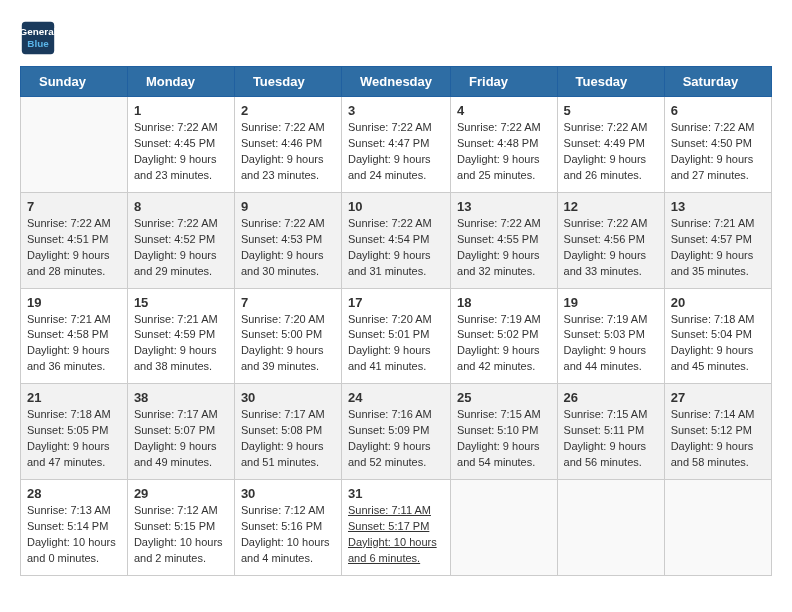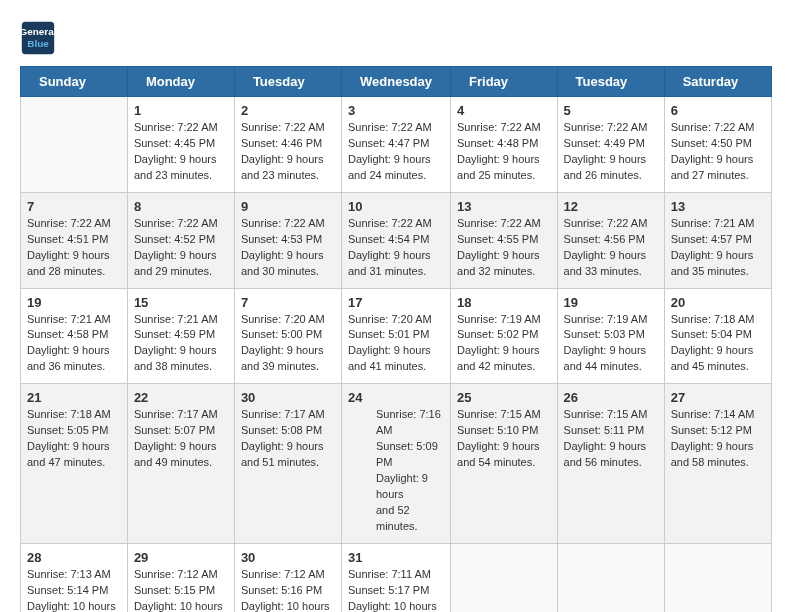--- a/index.html
+++ b/index.html
@@ -258,36 +258,36 @@
       </tr>
       <tr class="row-shaded">
         <td>
           <div class="day-num">21</div>
           <div class="day-info" style="white-space: pre-line;">Sunrise: 7:18 AM
 Sunset: 5:05 PM
 Daylight: 9 hours
 and 47 minutes.</div>
         </td>
         <td>
-          <div class="day-num">22</div>
+          <div class="day-num">38</div>
           <div class="day-info" style="white-space: pre-line;">Sunrise: 7:17 AM
 Sunset: 5:07 PM
 Daylight: 9 hours
 and 49 minutes.</div>
         </td>
         <td>
           <div class="day-num">30</div>
           <div class="day-info" style="white-space: pre-line;">Sunrise: 7:17 AM
 Sunset: 5:08 PM
 Daylight: 9 hours
 and 51 minutes.</div>
         </td>
         <td>
           <div class="day-num">24</div>
-          <div class="day-info" style="white-space: pre-line; margin-left: 28px;">Sunrise: 7:16 AM
+          <div class="day-info" style="white-space: pre-line;">Sunrise: 7:16 AM
 Sunset: 5:09 PM
 Daylight: 9 hours
 and 52 minutes.</div>
         </td>
         <td>
           <div class="day-num">25</div>
           <div class="day-info" style="white-space: pre-line;">Sunrise: 7:15 AM
 Sunset: 5:10 PM
 Daylight: 9 hours
 and 54 minutes.</div>
@@ -324,21 +324,21 @@
         </td>
         <td>
           <div class="day-num">30</div>
           <div class="day-info" style="white-space: pre-line;">Sunrise: 7:12 AM
 Sunset: 5:16 PM
 Daylight: 10 hours
 and 4 minutes.</div>
         </td>
         <td>
           <div class="day-num">31</div>
-          <div class="day-info" style="white-space: pre-line;">Sunrise: 7:11 AM
+          <div class="day-info" style="white-space: pre-line; text-decoration: underline;">Sunrise: 7:11 AM
 Sunset: 5:17 PM
 Daylight: 10 hours
 and 6 minutes.</div>
         </td>
         <td class="empty"></td>
         <td class="empty"></td>
         <td class="empty"></td>
       </tr>
     </tbody>
 </table>

